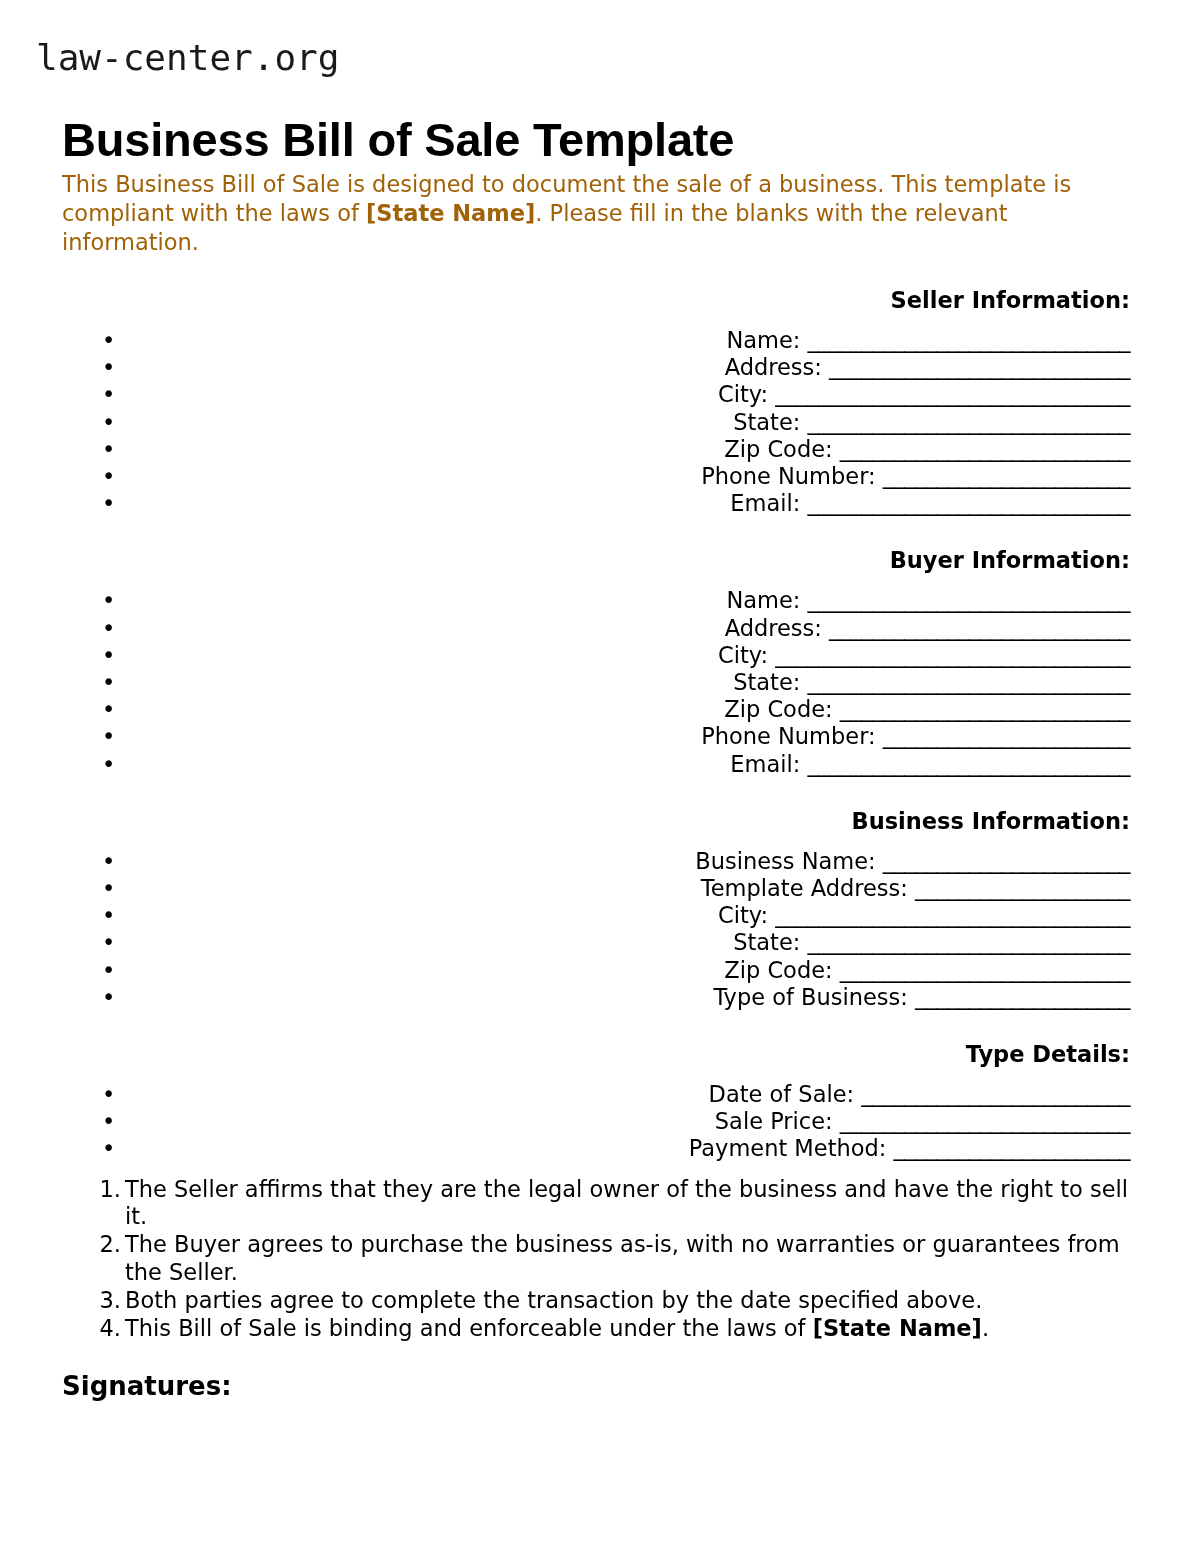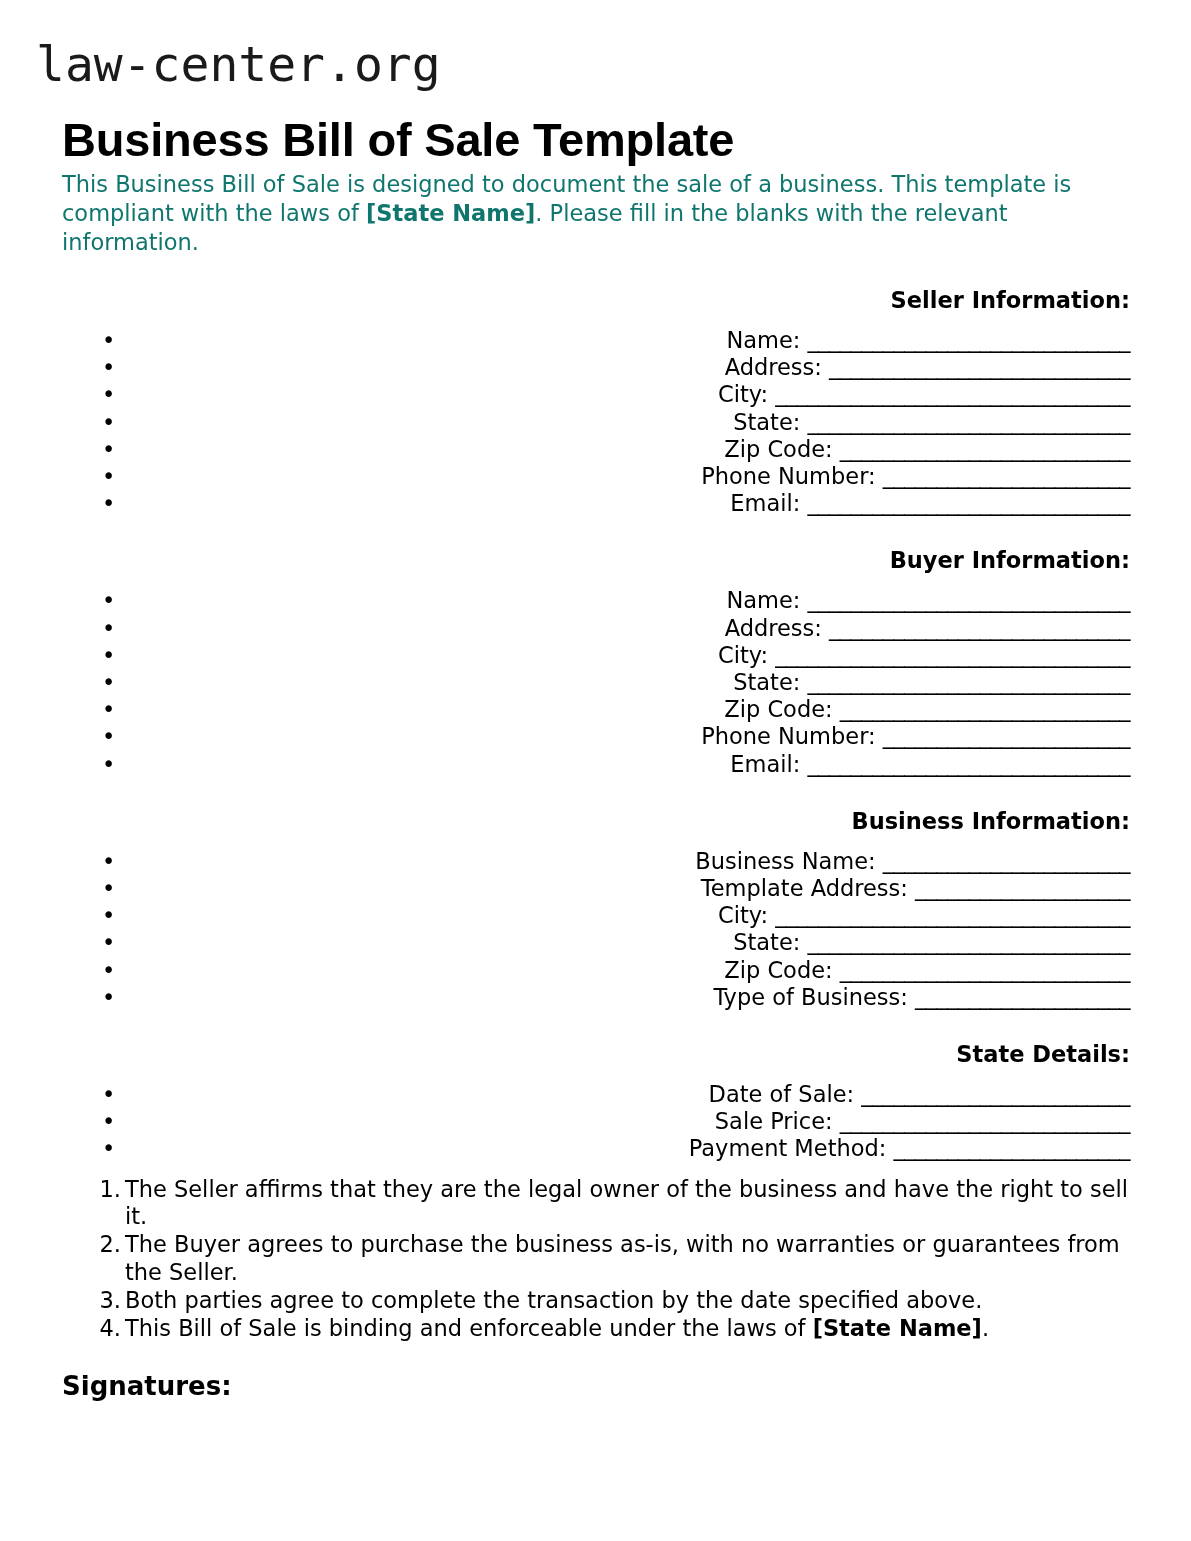--- a/index.html
+++ b/index.html
@@ -17,21 +17,21 @@
     color: #000000;
     -webkit-font-smoothing: antialiased;
   }
 
   
   .site-brand {
     position: absolute;
     left: 36px;
     top: 40px;
     font-family: "DejaVu Sans Mono", "Liberation Mono", monospace;
-    font-size: 48px;
+    font-size: 36px;
     font-weight: 400;
     letter-spacing: 0px;
     color: #1a1a1a;
     line-height: 1;
     white-space: pre;
   }
   .doc-title {
     position: absolute;
     left: 62px;
     top: 84px;
@@ -51,21 +51,21 @@
     position: absolute;
     left: 62px;
     top: 170px;
     width: 1068px;
   }
 
   .intro {
     font-size: 22.5px;
     line-height: 29px;
     margin: 0 0 0 0;
-    color: #0f766e;
+    color: #a16207;
   }
   .intro b { font-weight: 700; }
 
   h2.section-head {
     font-size: 22.5px;
     font-weight: 700;
     line-height: 27px;
     margin: 30px 0 0 0;
     padding: 0;
     color: #000000;
@@ -171,21 +171,21 @@
     <h2 class="section-head">Business Information:</h2>
     <ul class="fields">
       <li><span>Business Name: </span><span class="blank">_______________________</span></li>
       <li><span>Template Address: </span><span class="blank">____________________</span></li>
       <li><span>City: </span><span class="blank">_________________________________</span></li>
       <li><span>State: </span><span class="blank">______________________________</span></li>
       <li><span>Zip Code: </span><span class="blank">___________________________</span></li>
       <li><span>Type of Business: </span><span class="blank">____________________</span></li>
     </ul>
 
-    <h2 class="section-head">State Details:</h2>
+    <h2 class="section-head">Type Details:</h2>
     <ul class="fields">
       <li><span>Date of Sale: </span><span class="blank">_________________________</span></li>
       <li><span>Sale Price: </span><span class="blank">___________________________</span></li>
       <li><span>Payment Method: </span><span class="blank">______________________</span></li>
     </ul>
 
     <ol class="terms">
       <li><span>The Seller affirms that they are the legal owner of the business and have the right to sell it.</span></li>
       <li><span>The Buyer agrees to purchase the business as-is, with no warranties or guarantees from the Seller.</span></li>
       <li><span>Both parties agree to complete the transaction by the date specified above.</span></li>

